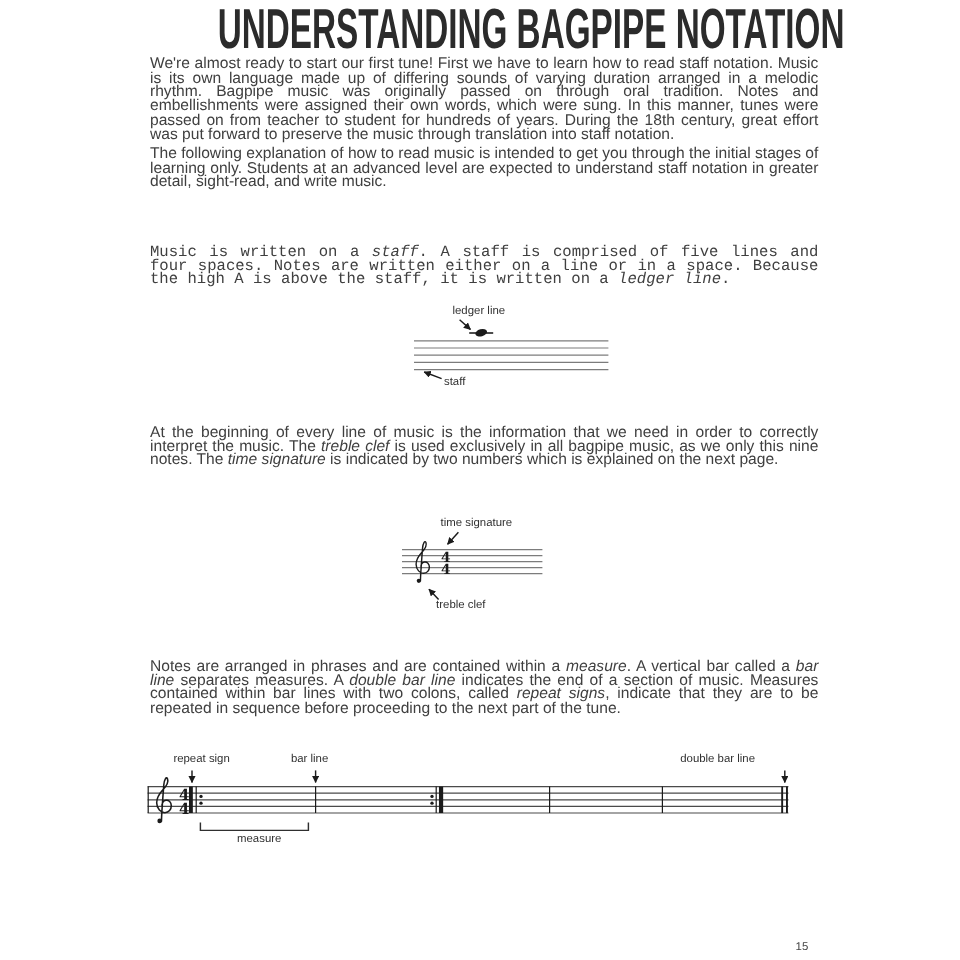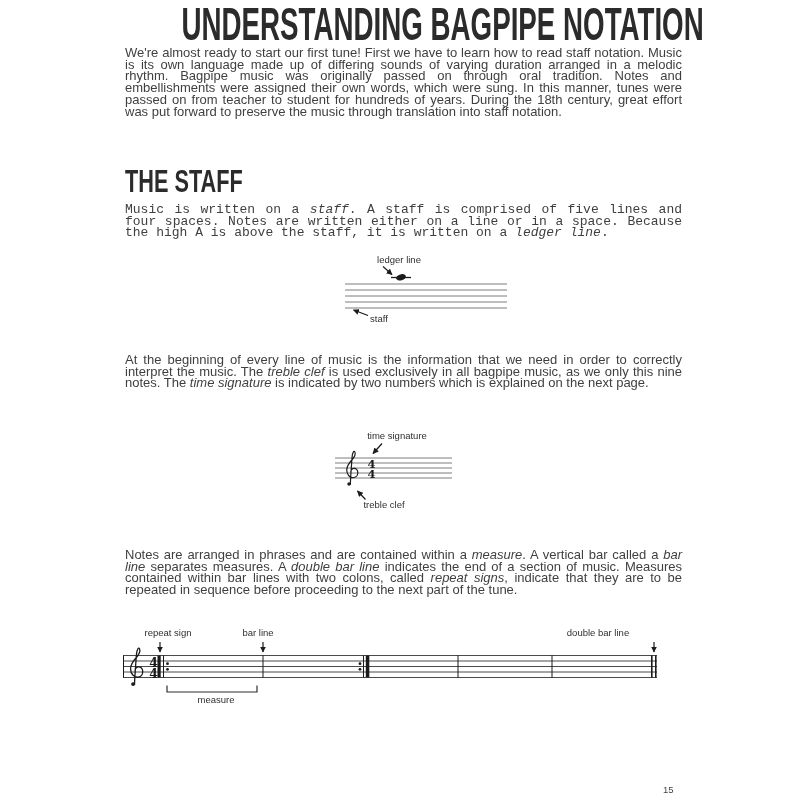--- a/index.html
+++ b/index.html
@@ -50,24 +50,22 @@
   </defs>
 </svg>
 
 <div class="page">
 
   <div class="title-wrap">
     <span class="condensed title">UNDERSTANDING BAGPIPE NOTATION</span>
   </div>
 
   <p class="body" id="p1">We're almost ready to start our first tune! First we have to learn how to read staff notation. Music is its own language made up of differing sounds of varying duration arranged in a melodic rhythm. Bagpipe music was originally passed on through oral tradition. Notes and embellishments were assigned their own words, which were sung. In this manner, tunes were passed on from teacher to student for hundreds of years. During the 18th century, great effort was put forward to preserve the music through translation into staff notation.</p>
+  <p class="body" id="p2">The following explanation of how to read music is intended to get you through the initial stages of learning only. Students at an advanced level are expected to understand staff notation in greater detail, sight-read, and write music.</p>
 
-  <div class="h2-wrap">
-    <span class="condensed h2">THE STAFF</span>
-  </div>
 
   <p class="body" id="p3"><span>Music is written on a </span><i>staff</i><span>. A staff is comprised of five lines and four spaces. Notes are written either on a line or in a space. Because the high A is above the staff, it is written on a </span><i>ledger line</i><span>.</span></p>
 
   <div class="diagram" id="diagram-staff">
     <svg width="200" height="85" viewBox="0 0 200 85">
       <g stroke="#7c7c7c" stroke-width="1">
         <line x1="15" y1="34" x2="177" y2="34"></line>
         <line x1="15" y1="40" x2="177" y2="40"></line>
         <line x1="15" y1="46" x2="177" y2="46"></line>
         <line x1="15" y1="52" x2="177" y2="52"></line>

